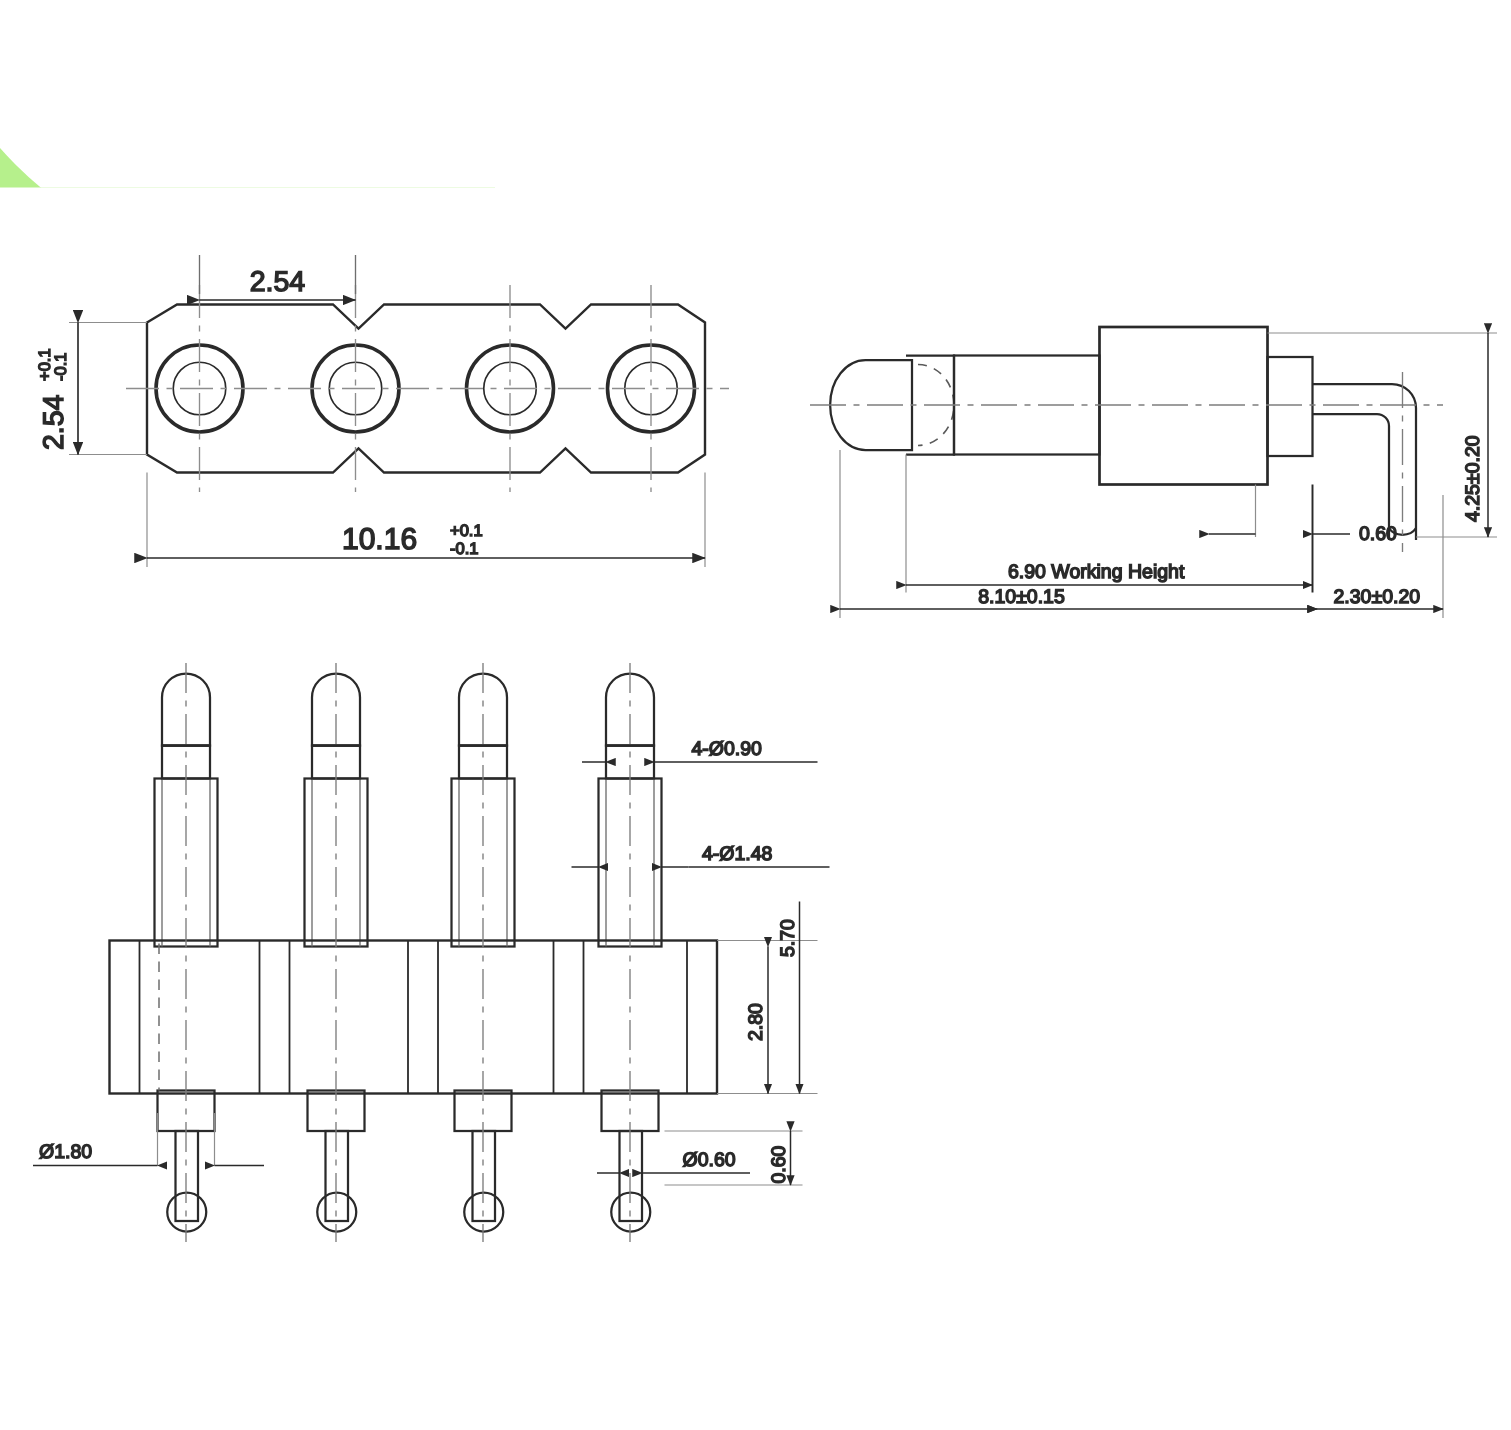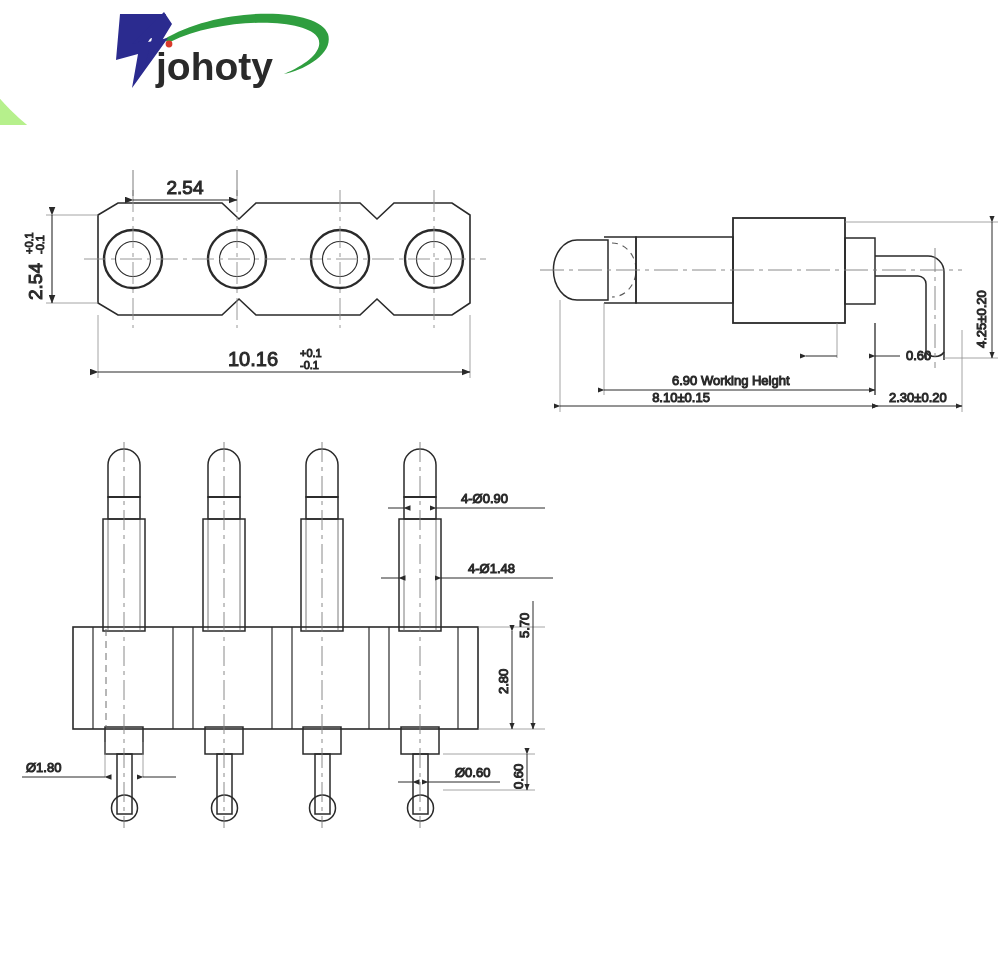--- a/index.html
+++ b/index.html
@@ -26,37 +26,20 @@
 </style>
 </head>
 <body>
 
 <div id="root">
 
   <div class="green-corner">
     <div class="cut"></div>
   </div>
 
-  <div class="logo-wrap">
-    <svg width="230" height="90" viewBox="0 0 230 90">
-      <g>
-        <path d="M55 32 C110 -2 210 -2 220 26 C226 46 196 62 176 66
-                 C200 56 216 42 210 30 C200 10 115 8 62 34 Z" fill="#2f9e3f"></path>
-      </g>
-      <g fill="#2b2b8f">
-        <path d="M12 6 L58 6 L40 34 L60 30 L24 80 L30 46 L8 52 Z"></path>
-        <path d="M60 6 L72 6 L48 46 L66 42 L36 84 L44 48 L26 54 Z" fill="#ffffff" opacity="0"></path>
-        <path d="M56 4 L64 16 L36 62 L44 30 L24 36 Z" fill="#2b2b8f"></path>
-      </g>
-      <g>
-        <circle cx="61" cy="36" r="3.4" fill="#d93a2b"></circle>
-        <text x="48" y="72" font-size="39" font-weight="bold" fill="#2f9e3f" font-family="'Liberation Serif',serif">johoty</text>
-      </g>
-    </svg>
-  </div>
 
   <div class="dwg">
   <svg width="1007" height="953" viewBox="0 0 1007 953">
     <defs>
       <marker id="ar" markerWidth="9" markerHeight="7" refX="8.5" refY="3.5" orient="auto" markerUnits="userSpaceOnUse">
         <path d="M0,0 L9,3.5 L0,7 z" fill="#2a2a2a"></path>
       </marker>
       <marker id="arS" markerWidth="7" markerHeight="5.5" refX="6.5" refY="2.75" orient="auto" markerUnits="userSpaceOnUse">
         <path d="M0,0 L7,2.75 L0,5.5 z" fill="#2a2a2a"></path>
       </marker>

